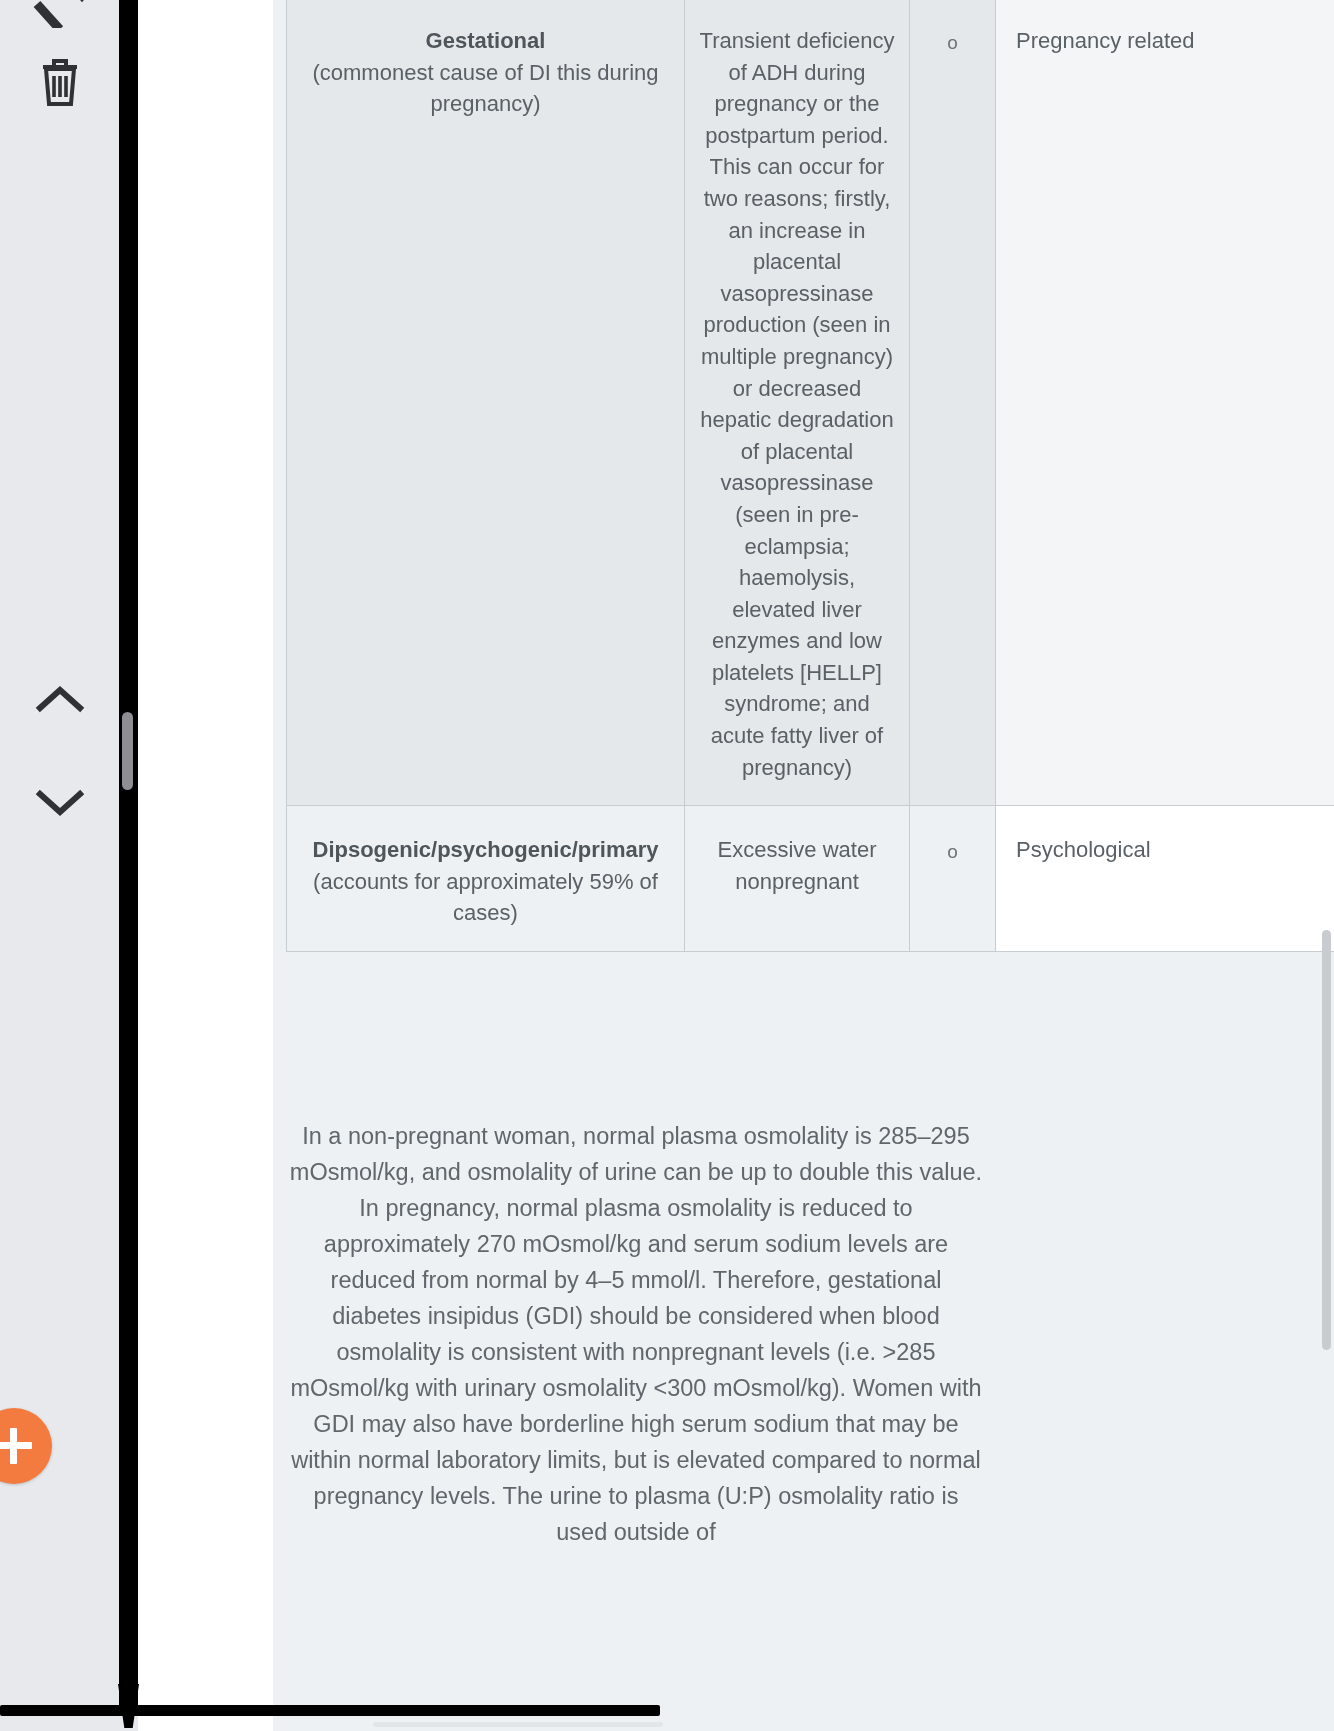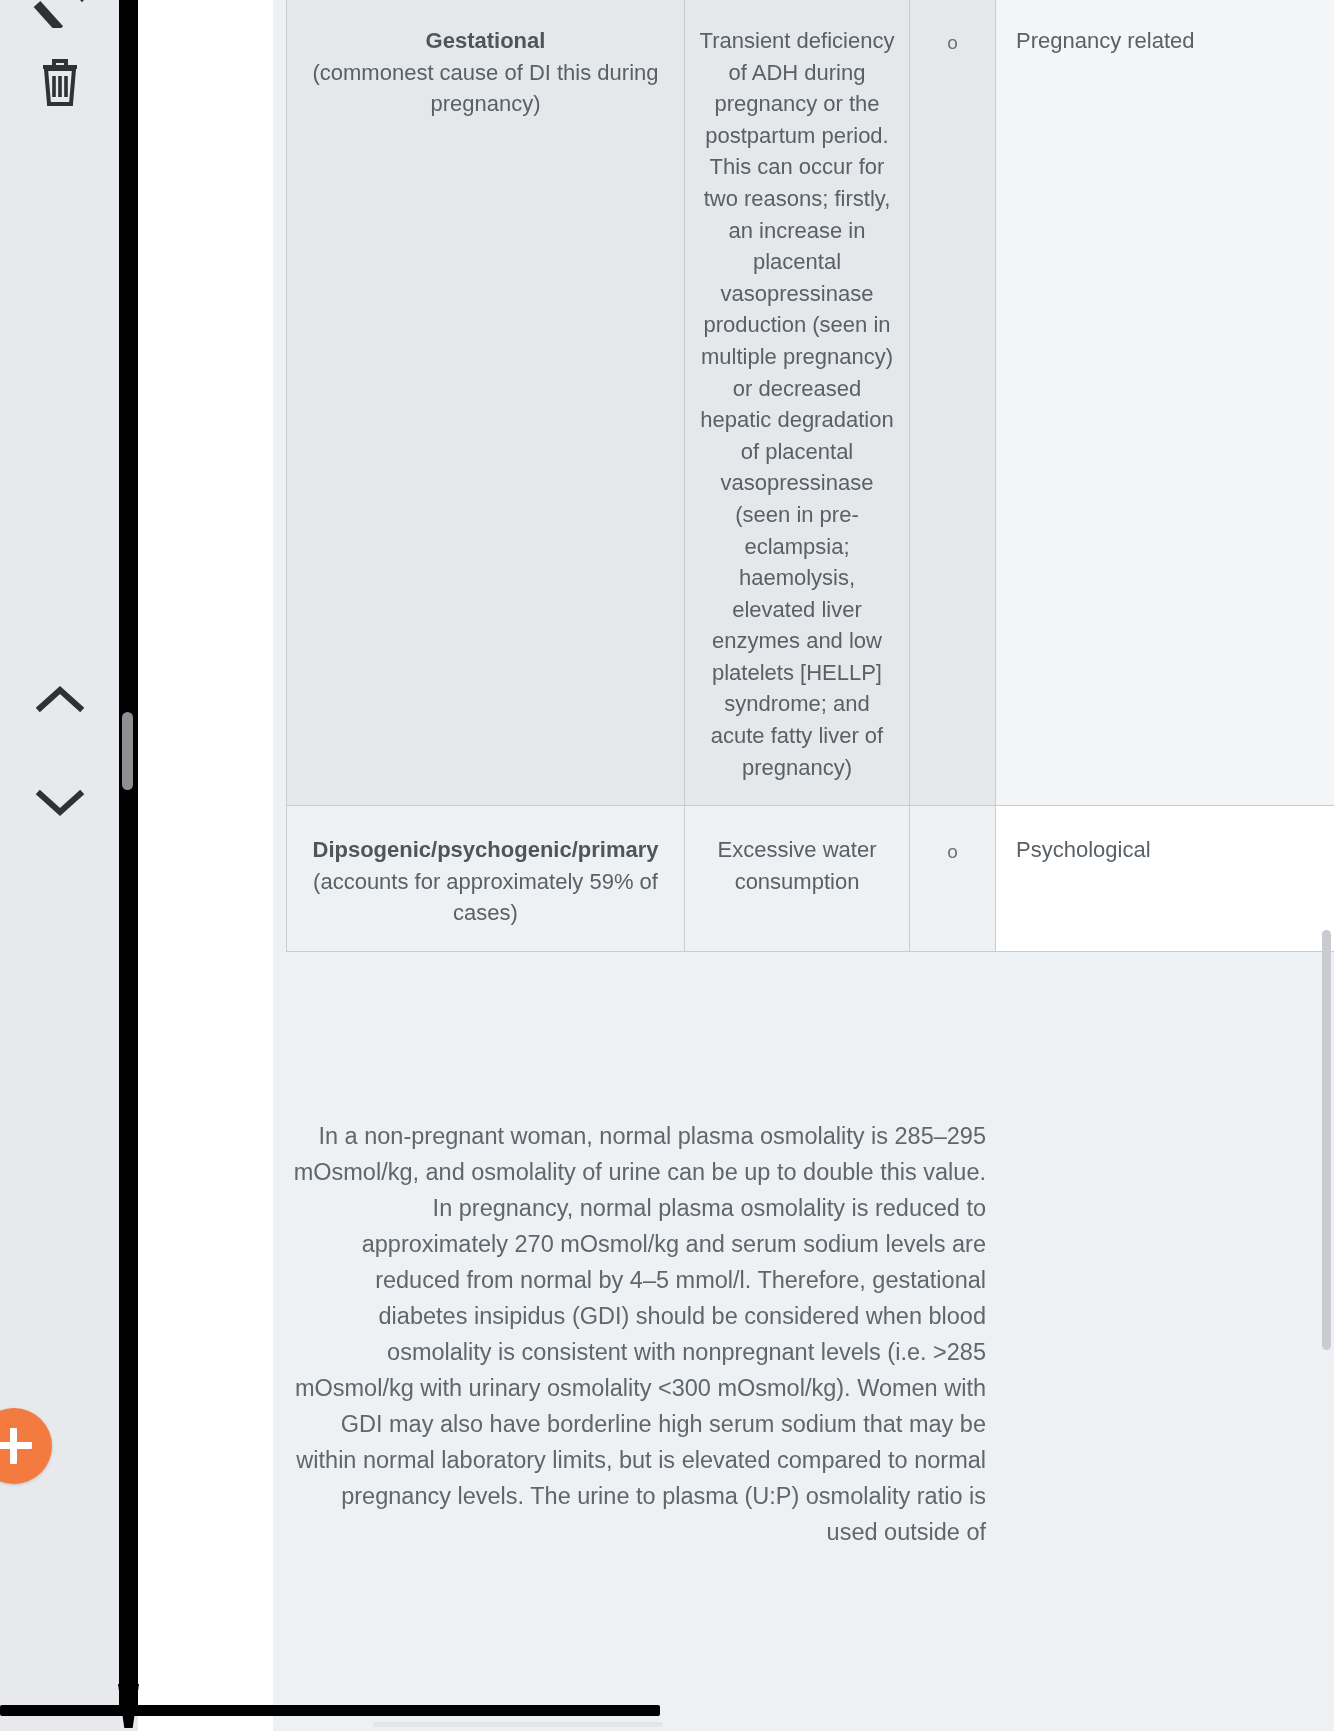--- a/index.html
+++ b/index.html
@@ -102,21 +102,21 @@
   .cell-title { font-weight: bold; color: #4e565c; display: block; }
   .cell-sub { display: block; }
 
   
   .body-text {
     position: absolute; left: 13px; top: 1118px;
     width: 700px;
     font-size: 23.5px;
     line-height: 36px;
     color: #5f666c;
-    text-align: right;
+    text-align: center;
   }
   .v-scroll-thumb {
     position: absolute; left: 1322px; top: 930px;
     width: 9px; height: 420px;
     background: #c8ccd0; border-radius: 5px;
   }
 
   
   .h-bar {
     position: absolute; left: 0; top: 1705px;
@@ -226,21 +226,21 @@
           </td>
           <td>Transient deficiency of ADH during pregnancy or the postpartum period. This can occur for two reasons; firstly, an increase in placental vasopressinase production (seen in multiple pregnancy) or decreased hepatic degradation of placental vasopressinase (seen in pre-eclampsia; haemolysis, elevated liver enzymes and low platelets [HELLP] syndrome; and acute fatty liver of pregnancy)</td>
           <td class="marker">o</td>
           <td class="cat">Pregnancy related</td>
         </tr>
         <tr class="row-b">
           <td>
             <span class="cell-title">Dipsogenic/psychogenic/primary</span>
             <span class="cell-sub">(accounts for approximately 59% of cases)</span>
           </td>
-          <td>Excessive water consumption</td>
+          <td>Excessive water nonpregnant</td>
           <td class="marker">o</td>
           <td class="cat">Psychological</td>
         </tr>
       </tbody>
     </table>
 
     <p class="body-text">In a non-pregnant woman, normal plasma osmolality is 285–295 mOsmol/kg, and osmolality of urine can be up to double this value. In pregnancy, normal plasma osmolality is reduced to approximately 270 mOsmol/kg and serum sodium levels are reduced from normal by 4–5 mmol/l. Therefore, gestational diabetes insipidus (GDI) should be considered when blood osmolality is consistent with nonpregnant levels (i.e. &gt;285 mOsmol/kg with urinary osmolality &lt;300 mOsmol/kg). Women with GDI may also have borderline high serum sodium that may be within normal laboratory limits, but is elevated compared to normal pregnancy levels. The urine to plasma (U:P) osmolality ratio is used outside of</p>
 
   </div>
 

